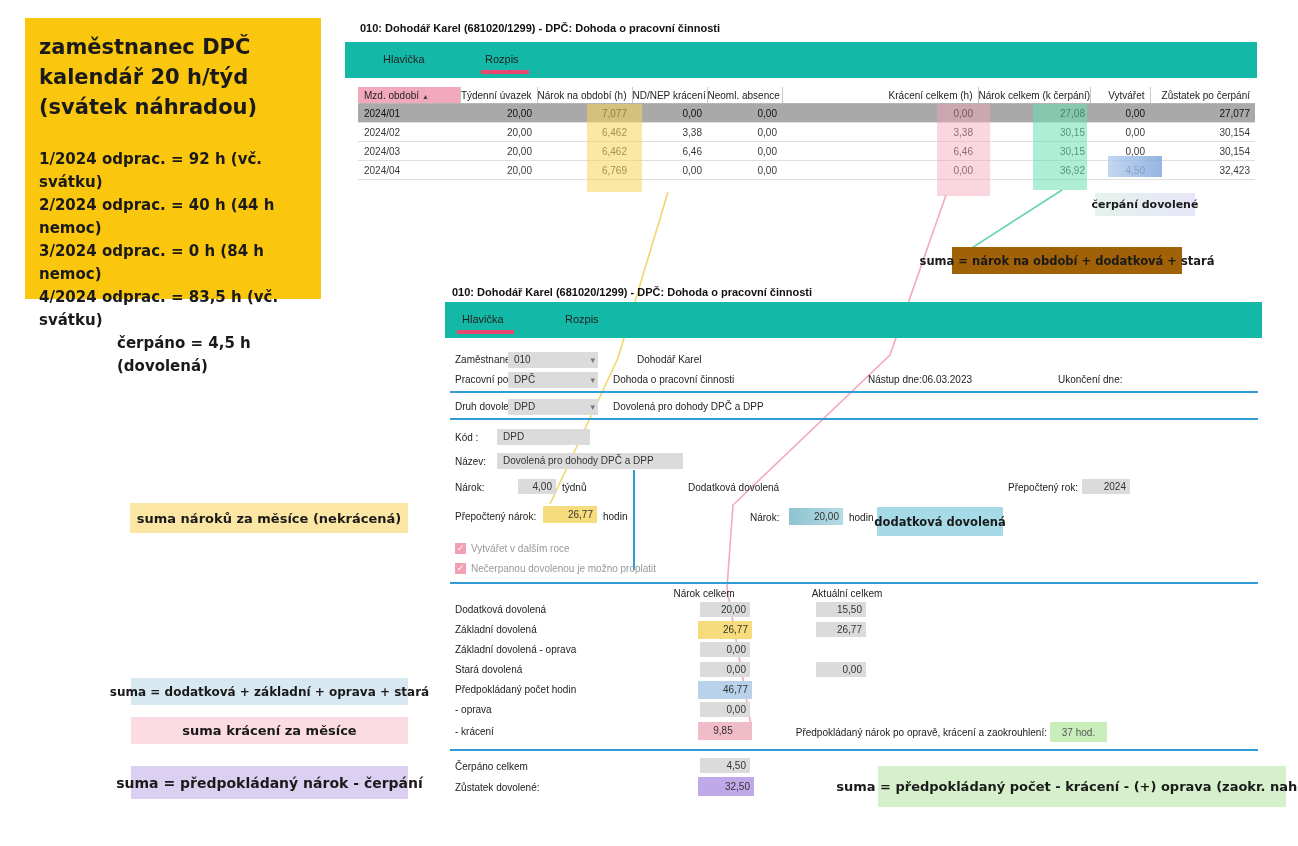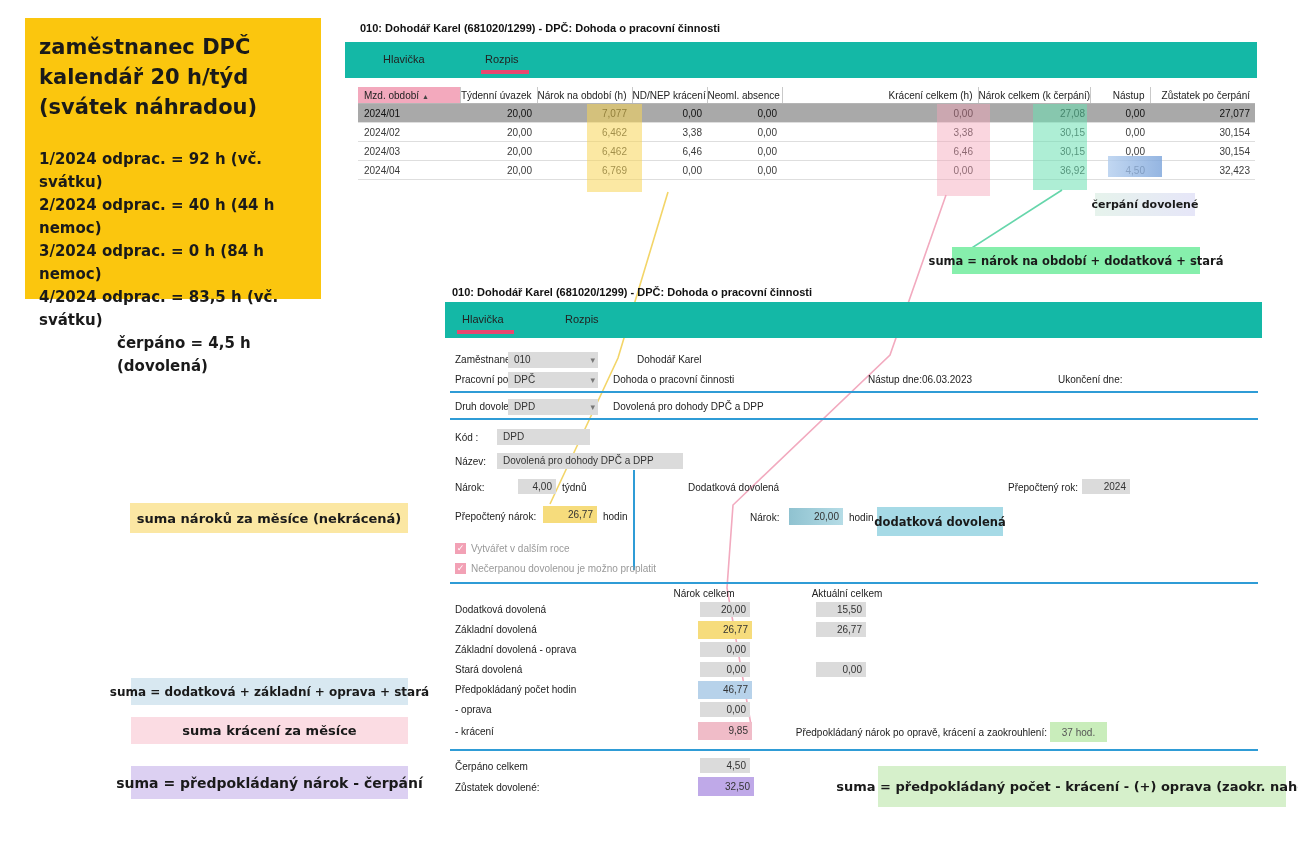--- a/index.html
+++ b/index.html
@@ -99,21 +99,21 @@
     </colgroup>
     <tbody>
         <tr>
       <th class="first"><span>Mzd. období</span><span class="sort-arrow">▲</span></th>
       <th>Týdenní úvazek</th>
       <th>Nárok na období (h)</th>
       <th>ND/NEP krácení (h)</th>
       <th>Neoml. absence (h)</th>
       <th>Krácení celkem (h)</th>
       <th>Nárok celkem (k čerpání)</th>
-      <th>Nástup</th>
+      <th>Vytvářet</th>
       <th style="border-right:none;">Zůstatek po čerpání</th>
     </tr>
     <tr class="selected">
       <td class="first">2024/01</td>
           <td>20,00</td>
       <td>7,077</td>
           <td>0,00</td>
       <td>0,00</td>
           <td>0,00</td>
       <td>27,08</td>
@@ -161,21 +161,21 @@
   <div class="abs ov" style="left:1033px;top:104px;width:54px;height:86px;background:rgba(108,224,178,.55);"></div>
   <div class="abs ov" style="left:1108px;top:156px;width:54px;height:21px;background:linear-gradient(90deg,rgba(178,205,238,.8),rgba(122,163,218,.8));"></div>
 
   <svg class="lines" width="1298" height="846">
     <polyline points="668,192 618,358 550,504" fill="none" stroke="#f3d568" stroke-width="1.6"></polyline>
     <polyline points="946,195 890,355 733,505 727,588 751,725" fill="none" stroke="#f2aabf" stroke-width="1.6"></polyline>
     <polyline points="1062,190 953,260" fill="none" stroke="#66d6ab" stroke-width="1.6"></polyline>
   </svg>
 
   <div class="tag" style="left:1095px;top:193px;width:100px;height:23px;font-size:11px;background:linear-gradient(90deg,#e6f3ec,#e6e6f8);">čerpání dovolené</div>
-  <div class="tag" style="left:952px;top:247px;width:248px;height:27px;font-size:11.5px;background:#86efac;text-align:center;">suma = nárok na období + dodatková + stará</div>
+  <div class="tag" style="left:952px;top:247px;width:230px;height:27px;font-size:11.5px;background:#a16207;text-align:center;">suma = nárok na období + dodatková + stará</div>
 
   <div class="tag" style="left:130px;top:503px;width:278px;height:30px;background:#fbe7a3;">suma nároků za měsíce (nekrácená)</div>
   <div class="tag" style="left:131px;top:678px;width:277px;height:27px;font-size:12px;background:#d8e8f1;">suma = dodatková + základní + oprava + stará</div>
   <div class="tag" style="left:131px;top:717px;width:277px;height:27px;background:#fbdce3;">suma krácení za měsíce</div>
   <div class="tag" style="left:131px;top:766px;width:277px;height:33px;font-size:14px;background:#dcd0f2;">suma = předpokládaný nárok - čerpání</div>
   <div class="tag" style="left:878px;top:766px;width:408px;height:41px;font-size:13px;background:#d6f0cb;">suma = předpokládaný počet - krácení - (+) oprava (zaokr. nahoru)</div>
 
   <div class="abs ptitle" style="left:452px;top:286px;">010: Dohodář Karel (681020/1299) - DPČ: Dohoda o pracovní činnosti</div>
 
   <div class="abs tabbar" style="left:445px;top:302px;width:817px;height:36px;">
@@ -250,21 +250,21 @@
   <div class="box num" style="left:700px;top:662px;width:50px;height:15px;line-height:15px;">0,00</div>
   <div class="box num" style="left:816px;top:662px;width:50px;height:15px;line-height:15px;">0,00</div>
 
   <div class="lbl" style="left:455px;top:684px;">Předpokládaný počet hodin</div>
   <div class="box num" style="left:698px;top:681px;width:54px;height:18px;line-height:18px;background:#b7d2ea;">46,77</div>
 
   <div class="lbl" style="left:455px;top:704px;">- oprava</div>
   <div class="box num" style="left:700px;top:702px;width:50px;height:15px;line-height:15px;">0,00</div>
 
   <div class="lbl" style="left:455px;top:726px;">- krácení</div>
-  <div class="box num" style="left:698px;top:722px;width:54px;height:18px;line-height:18px;background:#f0bcc8;">9,85</div>
+  <div class="box num" style="left:698px;top:722px;width:54px;height:18px;line-height:18px;background:#f0bcc8;text-align:center;">9,85</div>
 
   <div class="lbl" style="left:780px;top:727px;width:267px;text-align:right;">Předpokládaný nárok po opravě, krácení a zaokrouhlení:</div>
   <div class="tag" style="left:1050px;top:722px;width:57px;height:20px;font:10px 'Liberation Sans',sans-serif;color:#555;background:#c9edbb;">37 hod.</div>
 
   <div class="sep" style="left:450px;top:749px;width:808px;"></div>
 
   <div class="lbl" style="left:455px;top:761px;">Čerpáno celkem</div>
   <div class="box num" style="left:700px;top:758px;width:50px;height:15px;line-height:15px;">4,50</div>
   <div class="lbl" style="left:455px;top:782px;">Zůstatek dovolené:</div>
   <div class="box num" style="left:698px;top:777px;width:56px;height:19px;line-height:19px;background:#bfa9e8;">32,50</div>

